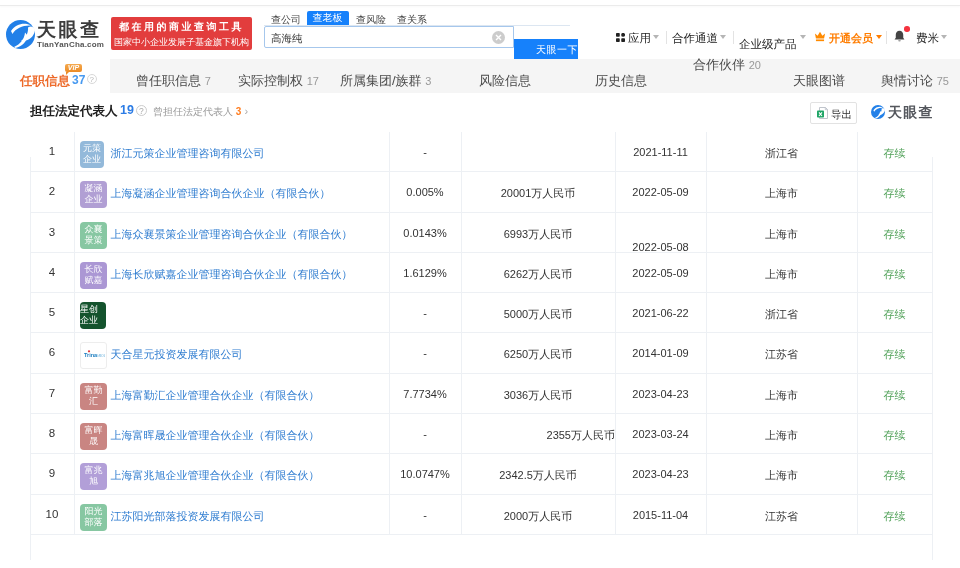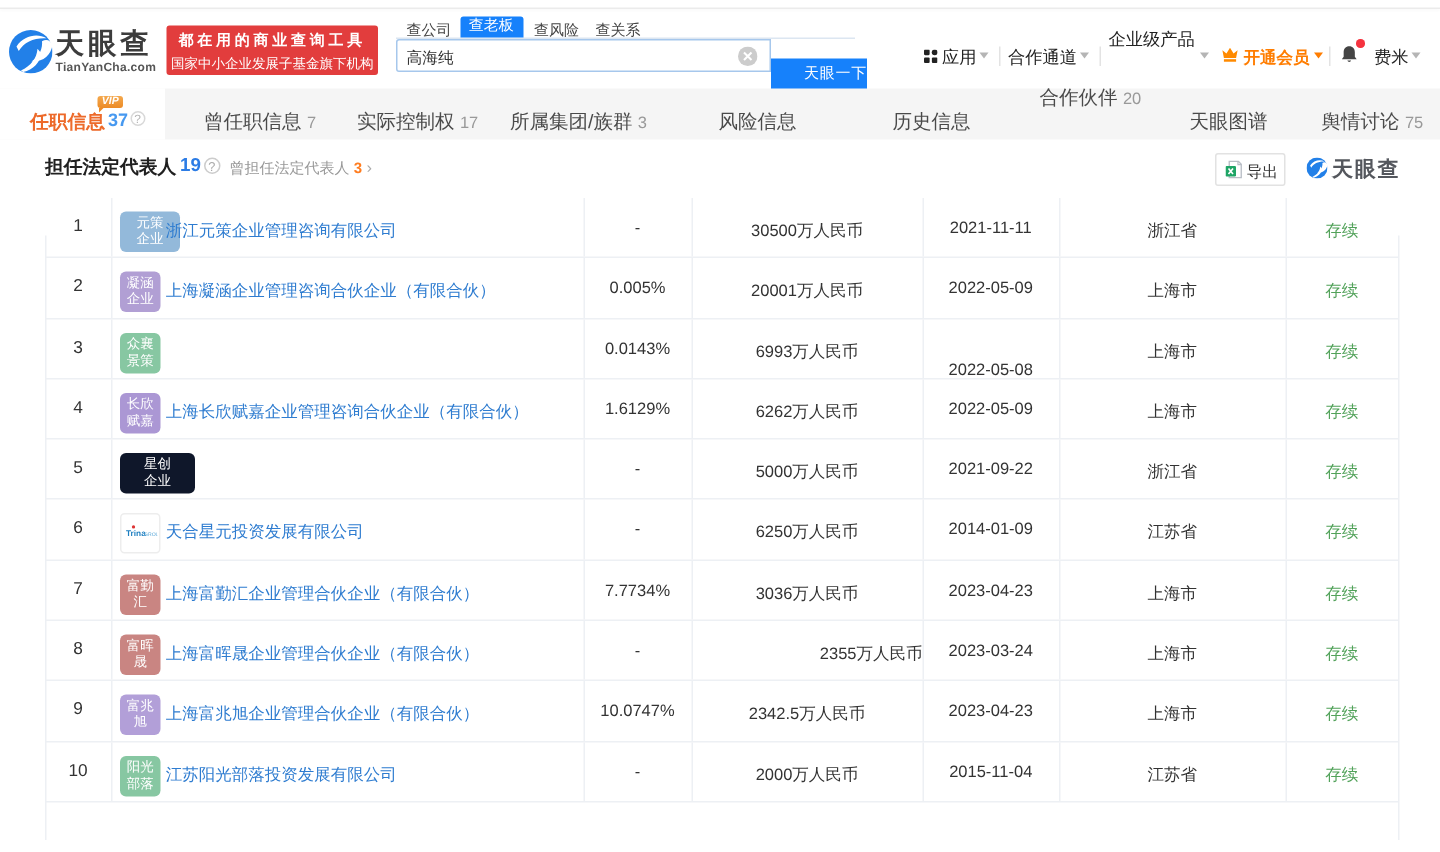--- a/index.html
+++ b/index.html
@@ -50,21 +50,21 @@
     <circle cx="9.5" cy="2.5" r="2.6" fill="#222"></circle>
     <rect x="0" y="7" width="5" height="5" rx="1" fill="#222"></rect>
     <rect x="7" y="7" width="5" height="5" rx="1" fill="#222"></rect>
   </svg>
   <div class="abs" style="left:628px;top:31px;font-size:11.5px;color:#222;">应用</div>
   <div class="abs" style="left:653px;top:35px;width:0;height:0;border-left:3.5px solid transparent;border-right:3.5px solid transparent;border-top:4px solid #b5b5b5;"></div>
   <div class="abs sep" style="left:666px;top:31px;"></div>
   <div class="abs" style="left:672px;top:31px;font-size:11.5px;color:#222;">合作通道</div>
   <div class="abs" style="left:720px;top:35px;width:0;height:0;border-left:3.5px solid transparent;border-right:3.5px solid transparent;border-top:4px solid #b5b5b5;"></div>
   <div class="abs sep" style="left:733px;top:31px;"></div>
-  <div class="abs" style="left:739px;top:19px;font-size:11.5px;color:#222;">企业级产品</div>
+  <div class="abs" style="left:739px;top:37px;font-size:11.5px;color:#222;">企业级产品</div>
   <div class="abs" style="left:800px;top:35px;width:0;height:0;border-left:3.5px solid transparent;border-right:3.5px solid transparent;border-top:4px solid #b5b5b5;"></div>
   <svg class="abs" style="left:814px;top:31px;" width="12" height="11" viewBox="0 0 14 13">
     <path d="M1 3 L4.2 5.5 L7 1 L9.8 5.5 L13 3 L11.8 9 L2.2 9 Z" fill="#ff8a00"></path>
     <rect x="2.2" y="10" width="9.6" height="2" fill="#ff8a00"></rect>
   </svg>
   <div class="abs" style="left:829px;top:31px;font-size:11px;color:#ff7d00;font-weight:bold;">开通会员</div>
   <div class="abs" style="left:876px;top:35px;width:0;height:0;border-left:3.5px solid transparent;border-right:3.5px solid transparent;border-top:4px solid #ff7d00;"></div>
   <div class="abs sep" style="left:886px;top:31px;"></div>
   <svg class="abs" style="left:893px;top:30px;" width="13" height="13" viewBox="0 0 15 15">
     <path d="M7.5 1 C4.8 1 3.2 3 3.2 5.5 L3.2 9 L1.8 11 L13.2 11 L11.8 9 L11.8 5.5 C11.8 3 10.2 1 7.5 1 Z" fill="#444"></path>
@@ -111,24 +111,23 @@
     <path d="M8 27 C14.5 24 18.5 19 19 12.5 L21.5 15.5 C21 21.5 16 26.5 9.5 28 Z" fill="#fff"></path>
   </svg>
   <div class="abs" style="left:888px;top:104px;font-size:14px;font-weight:bold;color:#54575d;letter-spacing:1.2px;">天眼查</div>
 
   <div id="tbl" class="abs" style="left:30px;top:132px;width:902px;">
 
     <div class="abs" style="left:0;top:25px;width:1px;height:403px;background:#edf0f4;"></div>
     <div class="abs" style="left:902px;top:25px;width:1px;height:403px;background:#edf0f4;"></div>
     <div class="row" style="height:40.3px;">
       <div class="abs" style="left:0;width:44px;text-align:center;top:13px;font-size:11.5px;color:#333;">1</div>
-      <div class="abs" style="left:50px;top:9px;width:40px;height:27px;background:#93b9da;border-radius:4px;color:#fff;font-size:9px;line-height:11px;text-align:center;padding-top:2px;">元策<br>企业</div>
+      <div class="abs" style="left:50px;top:9px;width:24px;height:27px;background:#93b9da;border-radius:4px;color:#fff;font-size:9px;line-height:11px;text-align:center;padding-top:2px;">元策<br>企业</div>
       <div class="abs" style="left:80.5px;top:14px;font-size:11px;color:#2e7cd0;">浙江元策企业管理咨询有限公司</div>
       <div class="abs" style="left:359px;width:72px;text-align:center;top:14px;font-size:11px;color:#333;">-</div>
-      <div class="abs" style="left:431px;width:154px;text-align:center;top:14px;font-size:11px;color:#333;">30500万人民币</div>
       <div class="abs" style="left:585px;width:91px;text-align:center;top:14px;font-size:11px;color:#333;">2021-11-11</div>
       <div class="abs" style="left:676px;width:151px;text-align:center;top:14px;font-size:11px;color:#333;">浙江省</div>
       <div class="abs" style="left:827px;width:75px;text-align:center;top:14px;font-size:11px;color:#52a25a;">存续</div>
       <div class="vl" style="left:44px;"></div>
         <div class="vl" style="left:359px;"></div>
         <div class="vl" style="left:431px;"></div>
         <div class="vl" style="left:585px;"></div>
         <div class="vl" style="left:676px;"></div>
         <div class="vl" style="left:827px;"></div>
     </div>
@@ -144,20 +143,21 @@
       <div class="vl" style="left:44px;"></div>
         <div class="vl" style="left:359px;"></div>
         <div class="vl" style="left:431px;"></div>
         <div class="vl" style="left:585px;"></div>
         <div class="vl" style="left:676px;"></div>
         <div class="vl" style="left:827px;"></div>
     </div>
     <div class="row" style="height:40.3px;">
       <div class="abs" style="left:0;width:44px;text-align:center;top:13px;font-size:11.5px;color:#333;">3</div>
       <div class="abs" style="left:50px;top:9px;width:27px;height:27px;background:#87c7a2;border-radius:4px;color:#fff;font-size:9px;line-height:11px;text-align:center;padding-top:2px;">众襄<br>景策</div>
+      <div class="abs" style="left:80.5px;top:14px;font-size:11px;color:#2e7cd0;">上海众襄景策企业管理咨询合伙企业（有限合伙）</div>
       <div class="abs" style="left:359px;width:72px;text-align:center;top:14px;font-size:11px;color:#333;">0.0143%</div>
       <div class="abs" style="left:431px;width:154px;text-align:center;top:14px;font-size:11px;color:#333;">6993万人民币</div>
       <div class="abs" style="left:585px;width:91px;text-align:center;top:28px;font-size:11px;color:#333;">2022-05-08</div>
       <div class="abs" style="left:676px;width:151px;text-align:center;top:14px;font-size:11px;color:#333;">上海市</div>
       <div class="abs" style="left:827px;width:75px;text-align:center;top:14px;font-size:11px;color:#52a25a;">存续</div>
       <div class="vl" style="left:44px;"></div>
         <div class="vl" style="left:359px;"></div>
         <div class="vl" style="left:431px;"></div>
         <div class="vl" style="left:585px;"></div>
         <div class="vl" style="left:676px;"></div>
@@ -174,24 +174,24 @@
       <div class="abs" style="left:827px;width:75px;text-align:center;top:14px;font-size:11px;color:#52a25a;">存续</div>
       <div class="vl" style="left:44px;"></div>
         <div class="vl" style="left:359px;"></div>
         <div class="vl" style="left:431px;"></div>
         <div class="vl" style="left:585px;"></div>
         <div class="vl" style="left:676px;"></div>
         <div class="vl" style="left:827px;"></div>
     </div>
     <div class="row" style="height:40.3px;">
       <div class="abs" style="left:0;width:44px;text-align:center;top:13px;font-size:11.5px;color:#333;">5</div>
-      <div class="abs" style="left:50px;top:9px;width:50px;height:27px;background:#0f172a;border-radius:4px;color:#fff;font-size:9px;line-height:11px;text-align:center;padding-top:2px;">星创<br>企业</div>
+      <div class="abs" style="left:50px;top:9px;width:26px;height:27px;background:#14532d;border-radius:4px;color:#fff;font-size:9px;line-height:11px;text-align:left;padding-top:2px;">星创<br>企业</div>
       <div class="abs" style="left:359px;width:72px;text-align:center;top:14px;font-size:11px;color:#333;">-</div>
       <div class="abs" style="left:431px;width:154px;text-align:center;top:14px;font-size:11px;color:#333;">5000万人民币</div>
-      <div class="abs" style="left:585px;width:91px;text-align:center;top:14px;font-size:11px;color:#333;">2021-09-22</div>
+      <div class="abs" style="left:585px;width:91px;text-align:center;top:14px;font-size:11px;color:#333;">2021-06-22</div>
       <div class="abs" style="left:676px;width:151px;text-align:center;top:14px;font-size:11px;color:#333;">浙江省</div>
       <div class="abs" style="left:827px;width:75px;text-align:center;top:14px;font-size:11px;color:#52a25a;">存续</div>
       <div class="vl" style="left:44px;"></div>
         <div class="vl" style="left:359px;"></div>
         <div class="vl" style="left:431px;"></div>
         <div class="vl" style="left:585px;"></div>
         <div class="vl" style="left:676px;"></div>
         <div class="vl" style="left:827px;"></div>
     </div>
     <div class="row" style="height:40.3px;">

